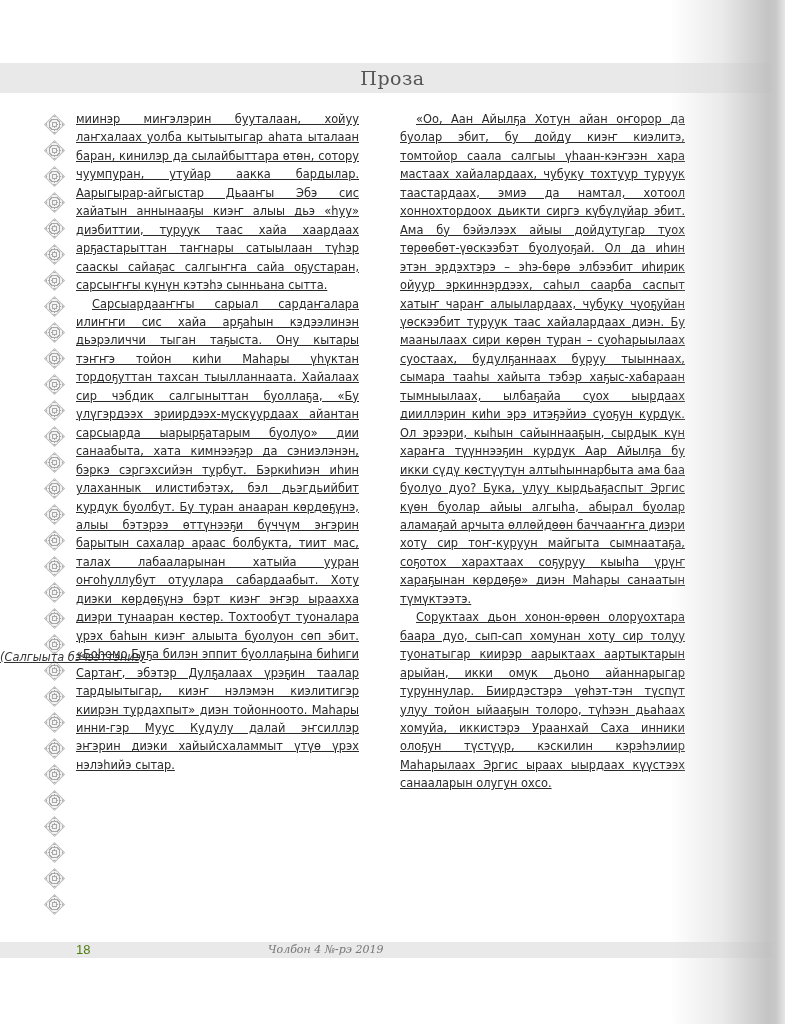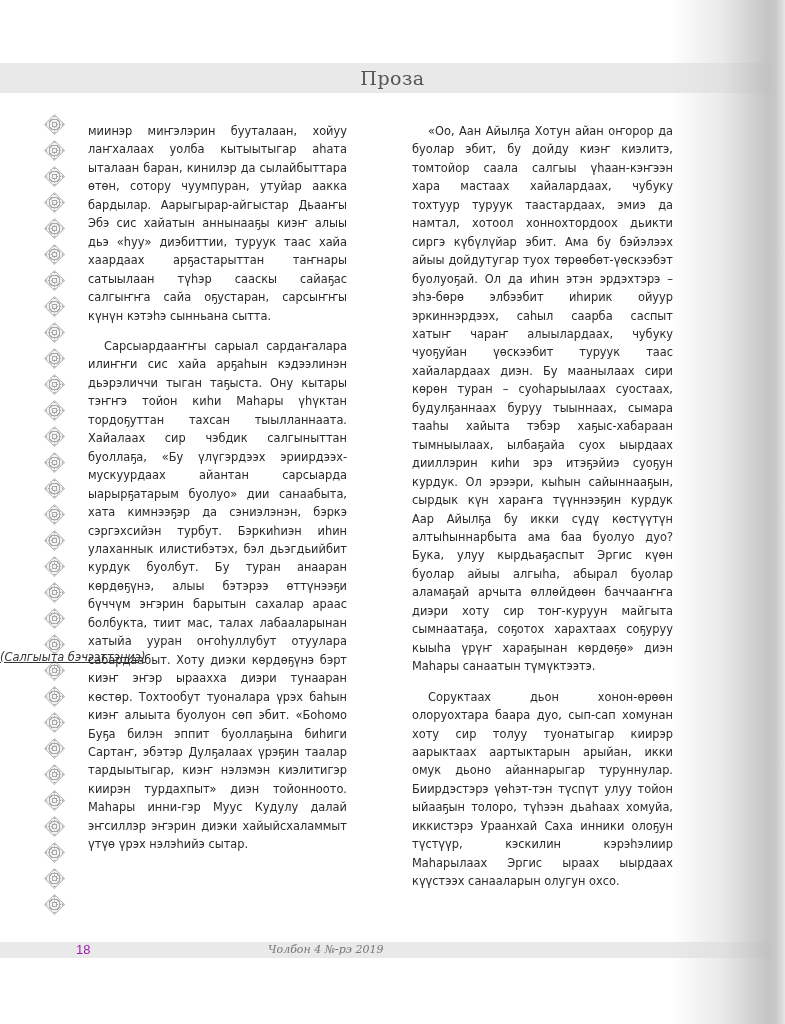--- a/index.html
+++ b/index.html
@@ -23,21 +23,21 @@
     text-align:center; line-height:30px;
     font-family: "DejaVu Serif", serif; 
     font-size:19px; color:#555; letter-spacing:0.5px;
   }
   .footer-band {
     position:absolute; left:0; top:942px; width:785px; height:16px;
     background:#e9e9e9;
   }
   .page-number {
     position:absolute; left:76px; top:941px; font-size:13px; line-height:18px;
-    color:#a21caf; font-family:"Liberation Sans", sans-serif;
+    color:#4d7c0f; font-family:"Liberation Sans", sans-serif;
   }
   .footer-pub {
     position:absolute; left:268px; top:941px; font-size:11px; line-height:18px;
     color:#777; font-family:"DejaVu Serif", serif; font-style:italic;
   }
   .diamond-rail {
     position:absolute; left:44px; top:114px; width:22px;
   }
   .diamond {
     width:22px; height:22px; margin-bottom:4px; position:relative;
@@ -49,21 +49,21 @@
     border:1px solid #bbb; box-sizing:border-box;
   }
   .col {
     position:absolute; top:110px;
     font-size:11.4px; line-height:18.45px;
     text-align:justify; hyphens:manual;
     color:#2a2a2a;
   }
   .col-left { left:76px; width:283px; }
   .col-right { left:400px; width:285px; }
-  .col p { margin:12px; text-indent:0; }
+  .col p { margin:0; text-indent:0;text-decoration:underline; }
   .col p.indent { text-indent:16px; }
   .continuation {
     position:absolute; top:650px; left:0; width:665px; text-align:left;
     font-size:11.4px; font-style:italic; color:#333;text-decoration:underline;
   }
 </style>
 </head>
 <body>
 
 <div class="header-band"></div>

